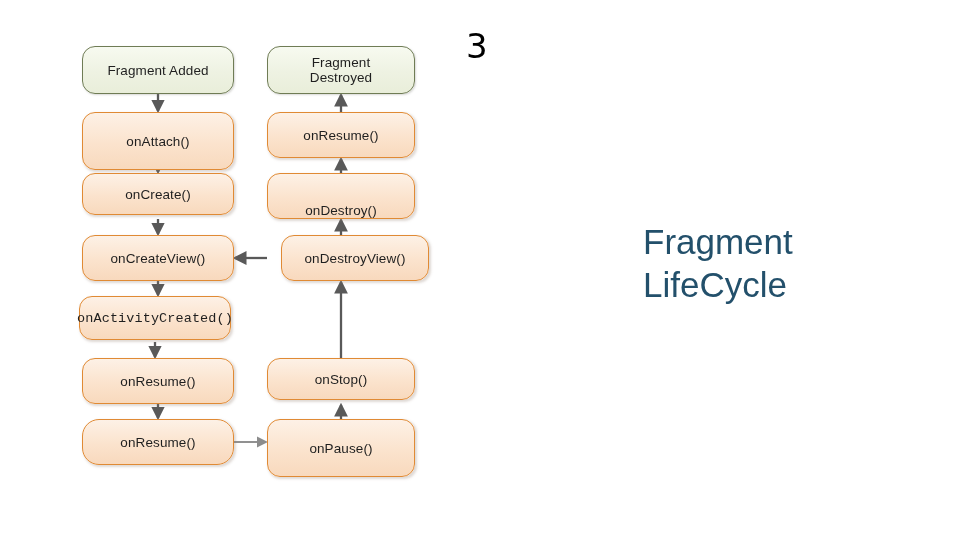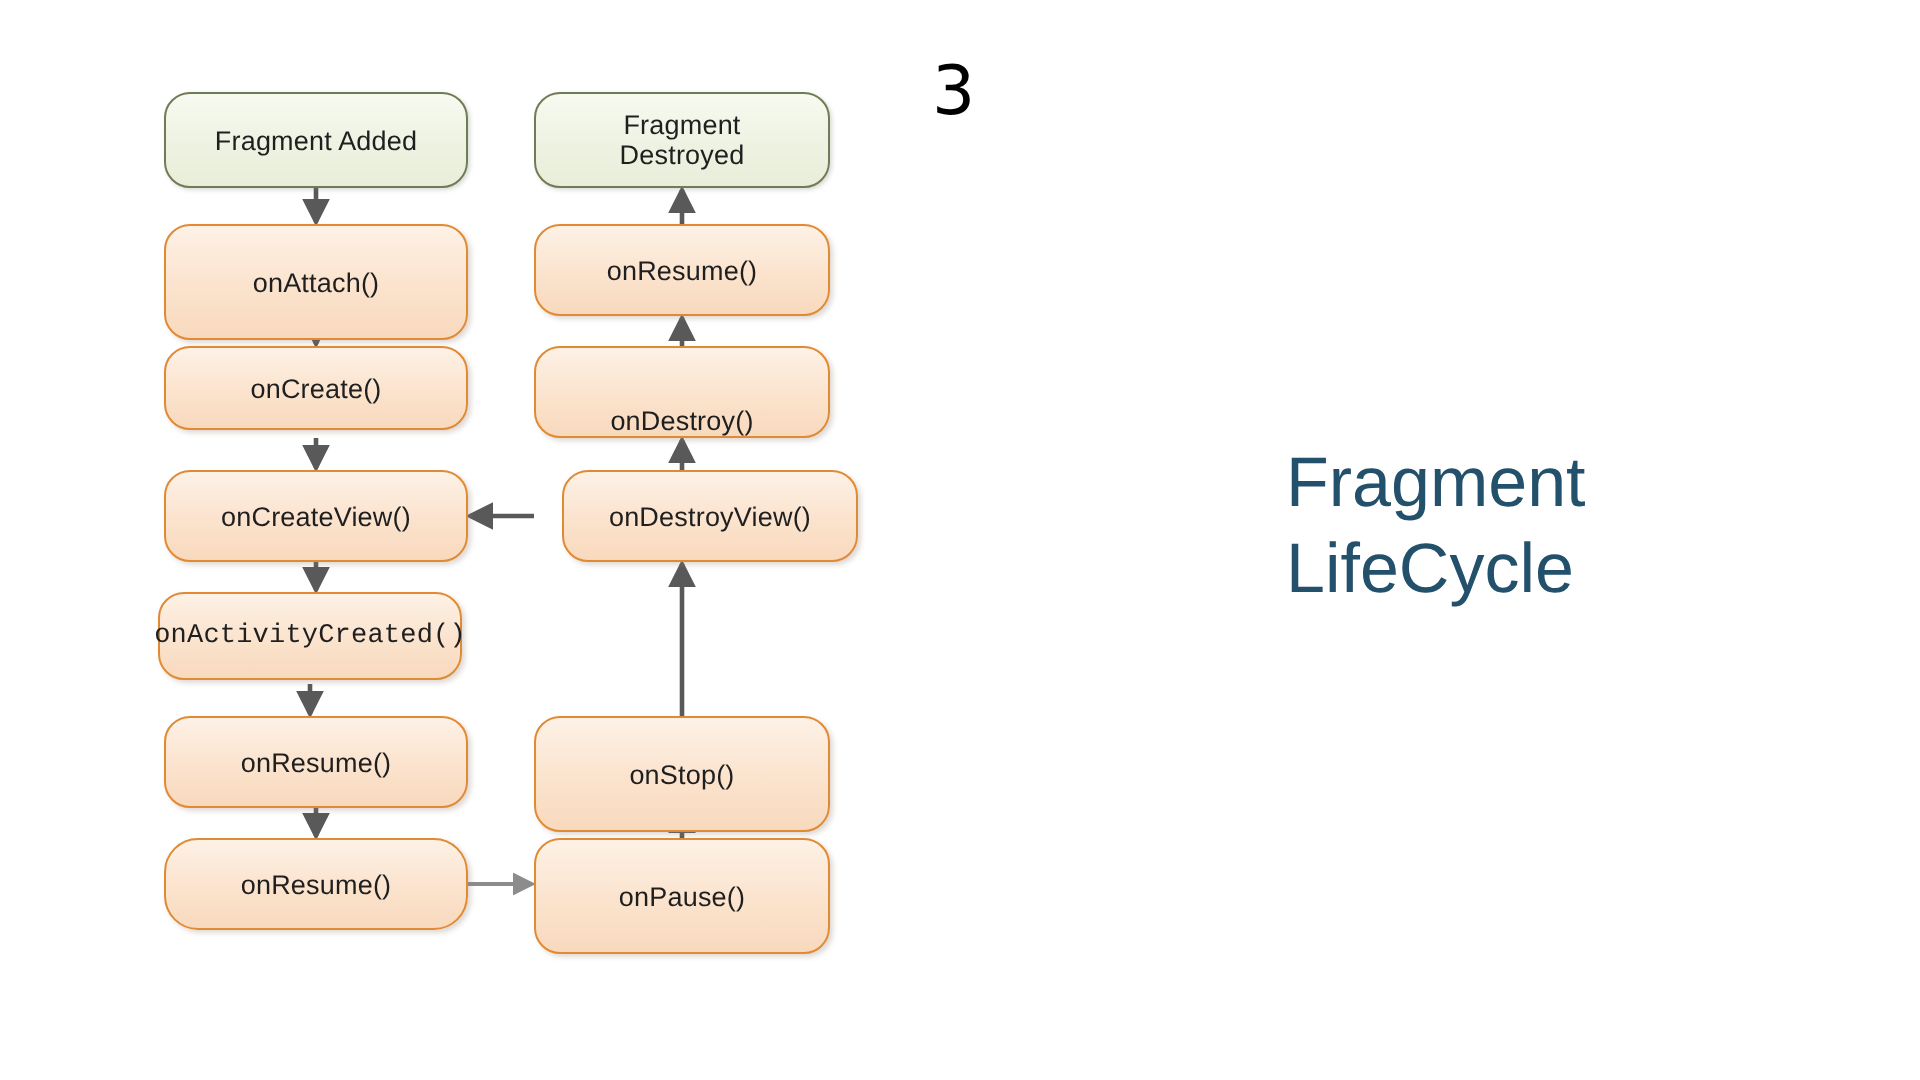--- a/index.html
+++ b/index.html
@@ -130,16 +130,16 @@
       <div class="node step" style="left: 82px; top: 173px; width: 152px; height: 42px;"><span>onCreate()</span></div>
       <div class="node step" style="left: 82px; top: 235px; width: 152px; height: 46px;"><span>onCreateView()</span></div>
       <div class="node step" style="left: 79px; top: 296px; width: 152px; height: 44px; font-family: Liberation Mono, monospace;"><span>onActivityCreated()</span></div>
       <div class="node step" style="left: 82px; top: 358px; width: 152px; height: 46px;"><span>onResume()</span></div>
       <div class="node step" style="left: 82px; top: 419px; width: 152px; height: 46px; border-radius: 17px;"><span>onResume()</span></div>
       <div class="node terminal" style="left: 267px; top: 46px; width: 148px; height: 48px;"><span>Fragment
 Destroyed</span></div>
       <div class="node step" style="left: 267px; top: 112px; width: 148px; height: 46px;"><span>onResume()</span></div>
       <div class="node step" style="left: 267px; top: 173px; width: 148px; height: 46px; align-items: flex-end;"><span>onDestroy()</span></div>
       <div class="node step" style="left: 281px; top: 235px; width: 148px; height: 46px;"><span>onDestroyView()</span></div>
-      <div class="node step" style="left: 267px; top: 358px; width: 148px; height: 58px;"><span>onStop()</span></div>
+      <div class="node step" style="left: 267px; top: 358px; width: 148px; height: 42px;"><span>onStop()</span></div>
       <div class="node step" style="left: 267px; top: 419px; width: 148px; height: 58px;"><span>onPause()</span></div>
     </div>
 </div>
 
 </body></html>

